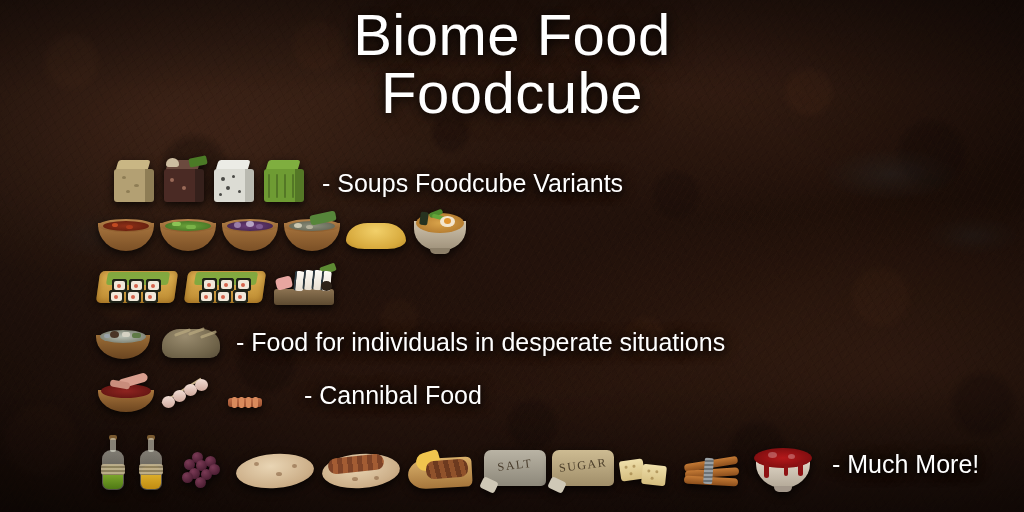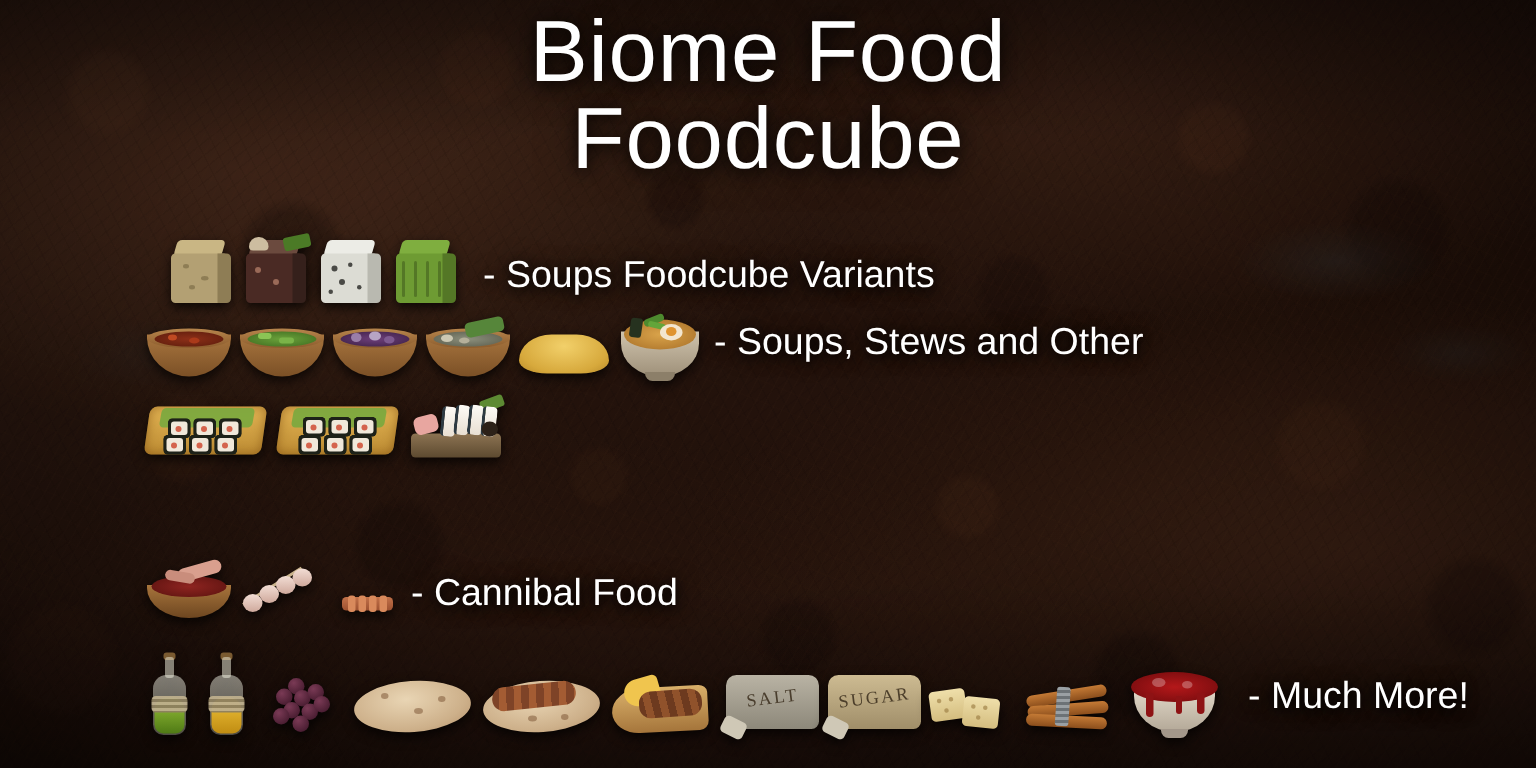--- a/index.html
+++ b/index.html
@@ -91,21 +91,21 @@
   #row-soups   {left:98px; top:205px;}
   #row-fish    {left:98px; top:263px;}
   #row-desperate{left:96px;top:325px;}
   #row-cannibal{left:98px; top:378px;}
   #row-much    {left:100px;top:438px;}
 
   #row-foodcube .label{margin-left:10px;}
   #row-soups .label{margin-left:4px;}
   #row-fish .label{margin-left:16px;}
   #row-desperate .label{margin-left:12px;}
-  #row-cannibal .label{margin-left:0;}
+  #row-cannibal .label{margin-left:30px;}
   #row-much .label{margin-left:16px;}
 
   .item{position:relative;flex:0 0 auto;filter:drop-shadow(0 3px 4px rgba(0,0,0,.75));}
 
   
   .cube{width:42px;height:46px;margin-right:8px;position:relative;}
   .cube .top{position:absolute;left:5px;top:0;width:32px;height:11px;border-radius:3px;transform:skewX(-16deg);}
   .cube .face{position:absolute;left:2px;top:9px;width:38px;height:33px;border-radius:3px;}
   .cube .side{position:absolute;right:0px;top:9px;width:9px;height:33px;border-radius:0 3px 3px 0;}
   .cube .spk{position:absolute;border-radius:50%;}
@@ -361,21 +361,20 @@
         <div class="rbowl"></div>
           <div class="rfoot"></div>
           <div class="rbroth"></div>
         <div class="nori"></div>
           <div class="scal"></div>
           <div class="scal2"></div>
         <div class="egg"></div>
           <div class="yolk"></div>
       </div>
     </div>
-    <div class="label">- Soups, Stews and Other</div>
   </div>
 
   <div class="row" id="row-fish">
     <div class="icons">
       <div class="item sushi-plate">
         <div class="plate"></div>
           <div class="leaf"></div>
         <div class="maki" style="left:14px;top:16px">
             <i></i>
           </div>
@@ -423,20 +422,39 @@
         <div class="slice" style="left:20px;top:6px;transform:rotate(6deg)"></div>
         <div class="slice" style="left:29px;top:5px;transform:rotate(6deg)"></div>
         <div class="slice" style="left:38px;top:5px;transform:rotate(6deg)"></div>
         <div class="slice" style="left:47px;top:6px;transform:rotate(6deg)"></div>
         <div class="pink"></div>
         <div class="wasabi"></div>
       </div>
     </div>
   </div>
 
+  <div class="row" id="row-desperate">
+    <div class="icons">
+      <div class="item scrapbowl">
+        <div class="sb"></div>
+          <div class="sfill"></div>
+        <div class="bit" style="left:14px;top:6px;width:9px;height:7px;background:#4a3526;border-radius:50%"></div>
+        <div class="bit" style="left:26px;top:7px;width:8px;height:5px;background:#d6d2c4"></div>
+        <div class="bit" style="left:36px;top:8px;width:9px;height:5px;background:#5f7a46"></div>
+        <div class="bit" style="left:8px;top:9px;width:6px;height:4px;background:#9aa2a8"></div>
+      </div>
+      <div class="item bread">
+        <div class="lf"></div>
+        <div class="slash" style="left:12px;top:6px"></div>
+        <div class="slash" style="left:26px;top:5px"></div>
+        <div class="slash" style="left:38px;top:8px"></div>
+      </div>
+    </div>
+    <div class="label">- Food for individuals in desperate situations</div>
+  </div>
 
   <div class="row" id="row-cannibal">
     <div class="icons">
       <div class="item meatbowl">
         <div class="mb"></div>
           <div class="mf"></div>
         <div class="limb"></div>
           <div class="limb2"></div>
       </div>
       <div class="item skewer">

